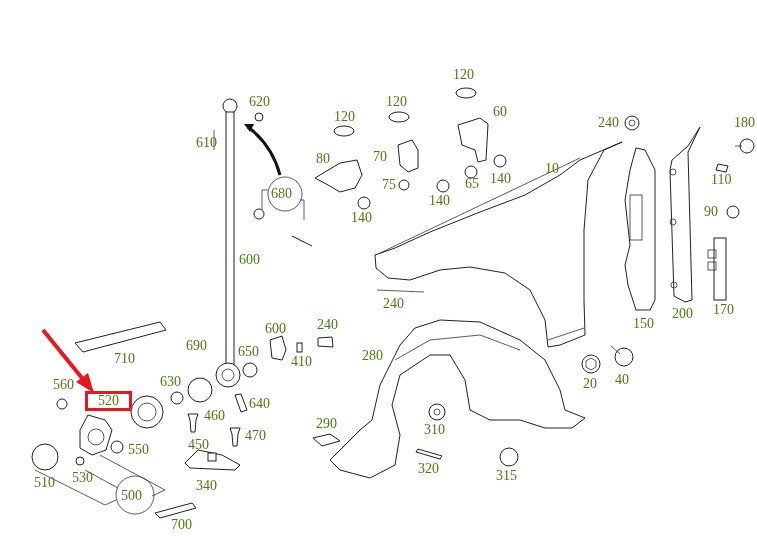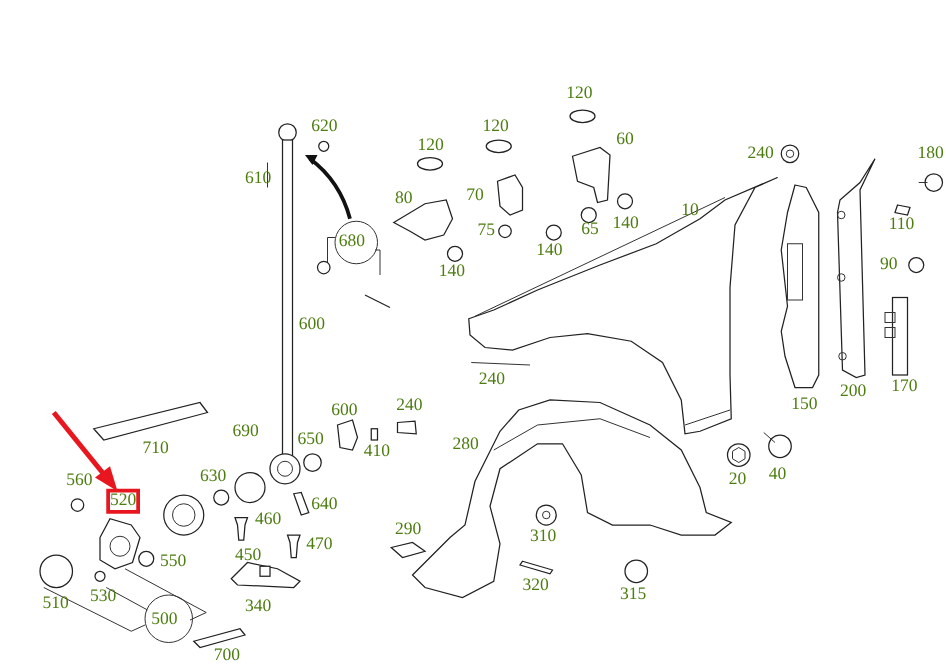--- a/index.html
+++ b/index.html
@@ -1,21 +1,21 @@
 <!DOCTYPE html>
 <html><head>
 <meta charset="utf-8">
 <style>
   html, body { margin: 0; padding: 0; background: #ffffff; }
   body { width: 757px; height: 536px; position: relative; overflow: hidden;
          font-family: "DejaVu Sans", sans-serif; }
   #diagram { position: absolute; left: 0; top: 0; width: 757px; height: 536px; }
   .lbl { position: absolute; font-size: 14px; color: #4d7c0f; line-height: 1; white-space: nowrap;
          font-family: Liberation Serif, serif; cursor: pointer; }
-  .hl { outline: 3px solid #e8171f; outline-offset: 0; padding: 0 0; }
+  .hl { outline: 3px solid #e8171f; outline-offset: 0; padding: 0 10px; }
   svg .part { fill: #fff; stroke: #222; stroke-width: 1; }
   svg .thin { fill: none; stroke: #333; stroke-width: 0.8; }
 </style>
 </head>
 <body>
 
 <div id="diagram">
   <svg width="757" height="536" viewBox="0 0 757 536" xmlns="http://www.w3.org/2000/svg" style="position:absolute;left:0;top:0">
 
     <g>

